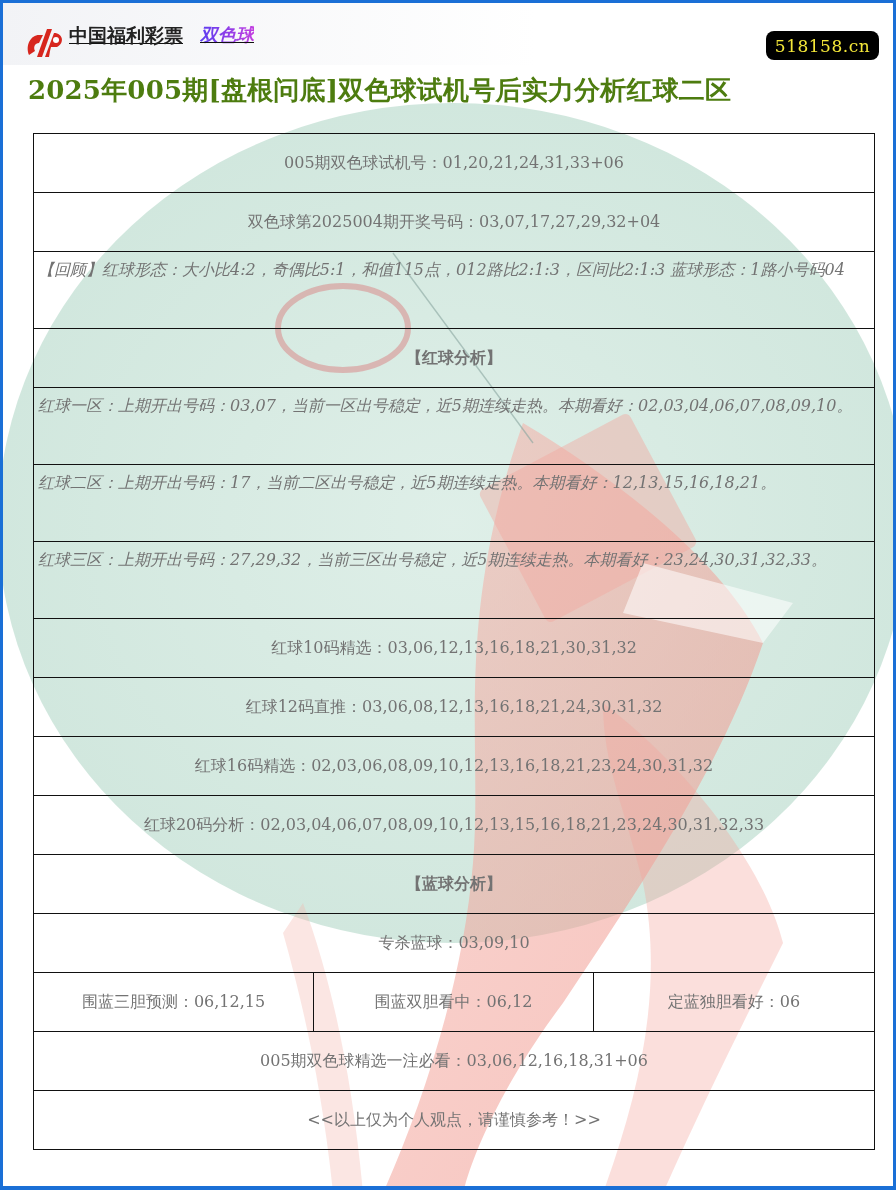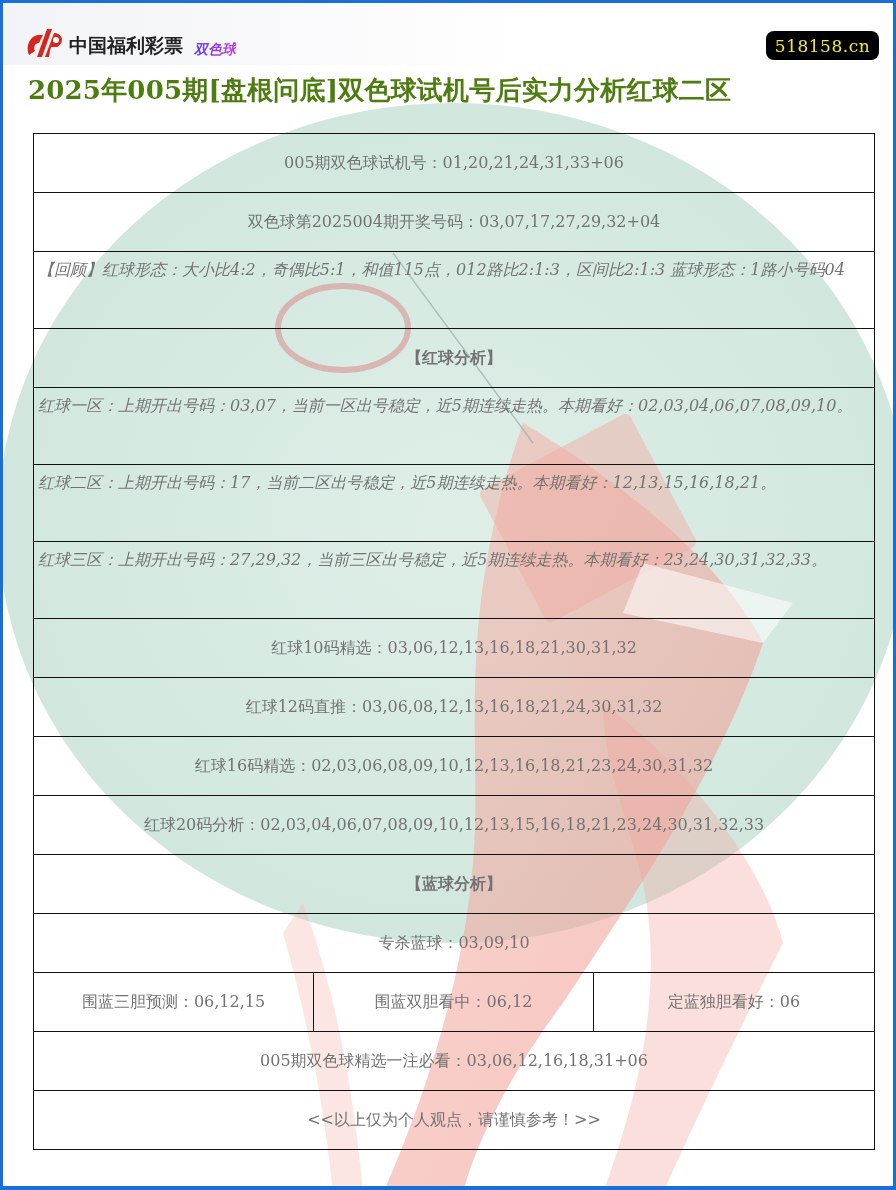--- a/index.html
+++ b/index.html
@@ -15,24 +15,24 @@
       overflow: hidden;
     }
     .header-bg {
       position: absolute; left: 0; top: 0; width: 100%; height: 62px;
       background: linear-gradient(90deg, #f2f3f6 0%, #ffffff 60%, #ffffff 100%);
     }
 
     
     .bg-art { position: absolute; left: 0; top: 0; width: 896px; height: 1190px; pointer-events: none; }
 
-    .logo { position: absolute; left: 20px; top: 20px; height: 36px; display: flex; align-items: flex-end; }
+    .logo { position: absolute; left: 20px; top: 20px; height: 36px; display: flex; align-items: flex-start; text-decoration: underline; }
     .logo-mark { width: 42px; height: 36px; position: relative; }
     .logo-text { font-family: "DejaVu Sans", "Liberation Sans", sans-serif; font-weight: bold; font-size: 19px; color: #222; margin-left: 4px; letter-spacing: 0px; }
-    .logo-text-accent { font-family: "DejaVu Sans", "Liberation Sans", sans-serif; font-weight: bold; font-style: italic; font-size: 14px; margin-left: 11px;
+    .logo-text-accent { font-family: "DejaVu Sans", "Liberation Sans", sans-serif; font-weight: bold; font-style: italic; font-size: 18px; margin-left: 17px;
       background: linear-gradient(90deg, #5b3df0, #c23ee0); -webkit-background-clip: text; background-clip: text; color: transparent; }
 
     .site-badge {
       position: absolute; left: 763px; top: 28px; width: 113px; height: 29px;
       background: #000; color: #f5e839;
       font-family: "DejaVu Serif", "Liberation Serif", serif; font-size: 17px;
       display: flex; align-items: center; justify-content: center; letter-spacing: 0.5px; border-radius: 8px;
     }
 
     .page-title {

